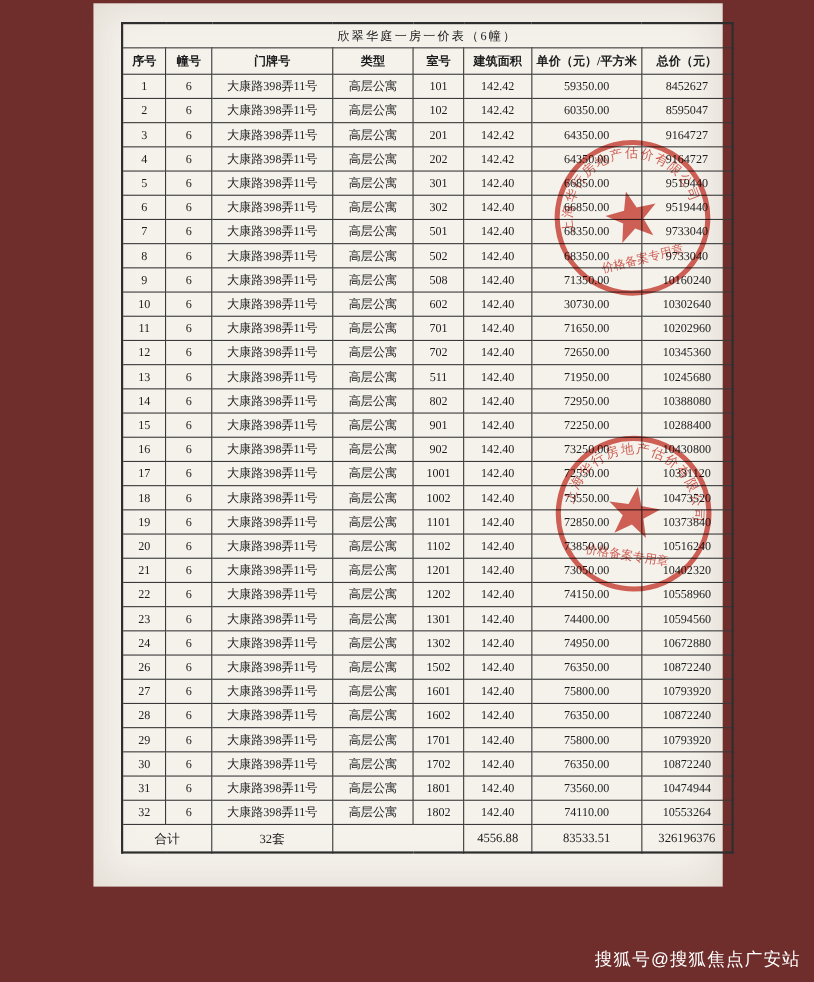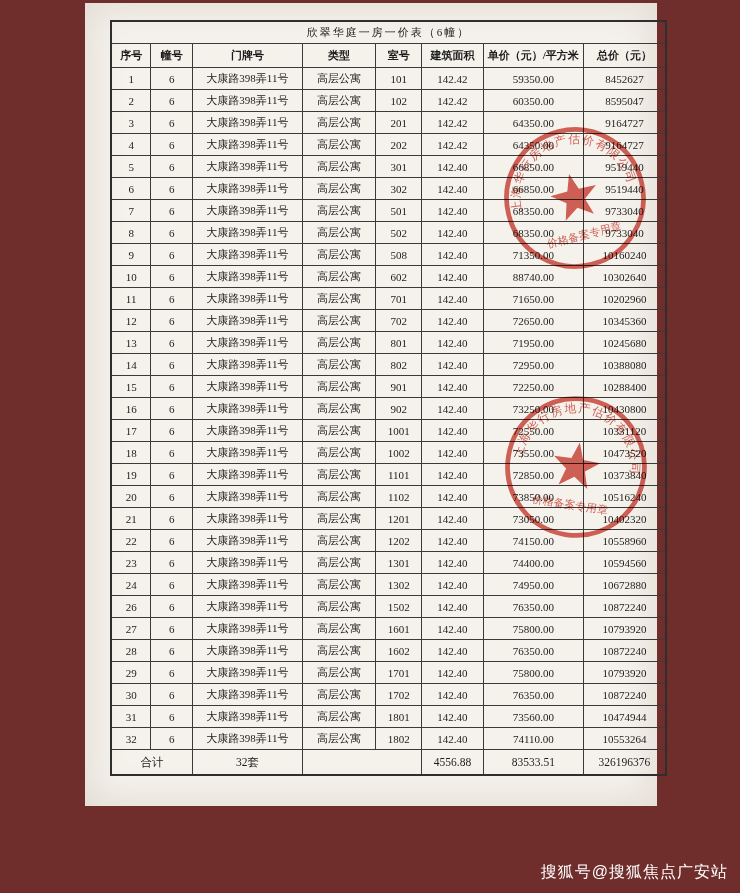--- a/index.html
+++ b/index.html
@@ -171,21 +171,21 @@
             <td>71350.00</td>
             <td>10160240</td>
           </tr>
           <tr>
             <td>10</td>
             <td>6</td>
             <td>大康路398弄11号</td>
             <td>高层公寓</td>
             <td>602</td>
             <td>142.40</td>
-            <td>88740.00</td>
+            <td>30730.00</td>
             <td>10302640</td>
           </tr>
           <tr>
             <td>11</td>
             <td>6</td>
             <td>大康路398弄11号</td>
             <td>高层公寓</td>
             <td>701</td>
             <td>142.40</td>
             <td>71650.00</td>
@@ -199,21 +199,21 @@
             <td>702</td>
             <td>142.40</td>
             <td>72650.00</td>
             <td>10345360</td>
           </tr>
           <tr>
             <td>13</td>
             <td>6</td>
             <td>大康路398弄11号</td>
             <td>高层公寓</td>
-            <td>801</td>
+            <td>511</td>
             <td>142.40</td>
             <td>71950.00</td>
             <td>10245680</td>
           </tr>
           <tr>
             <td>14</td>
             <td>6</td>
             <td>大康路398弄11号</td>
             <td>高层公寓</td>
             <td>802</td>

